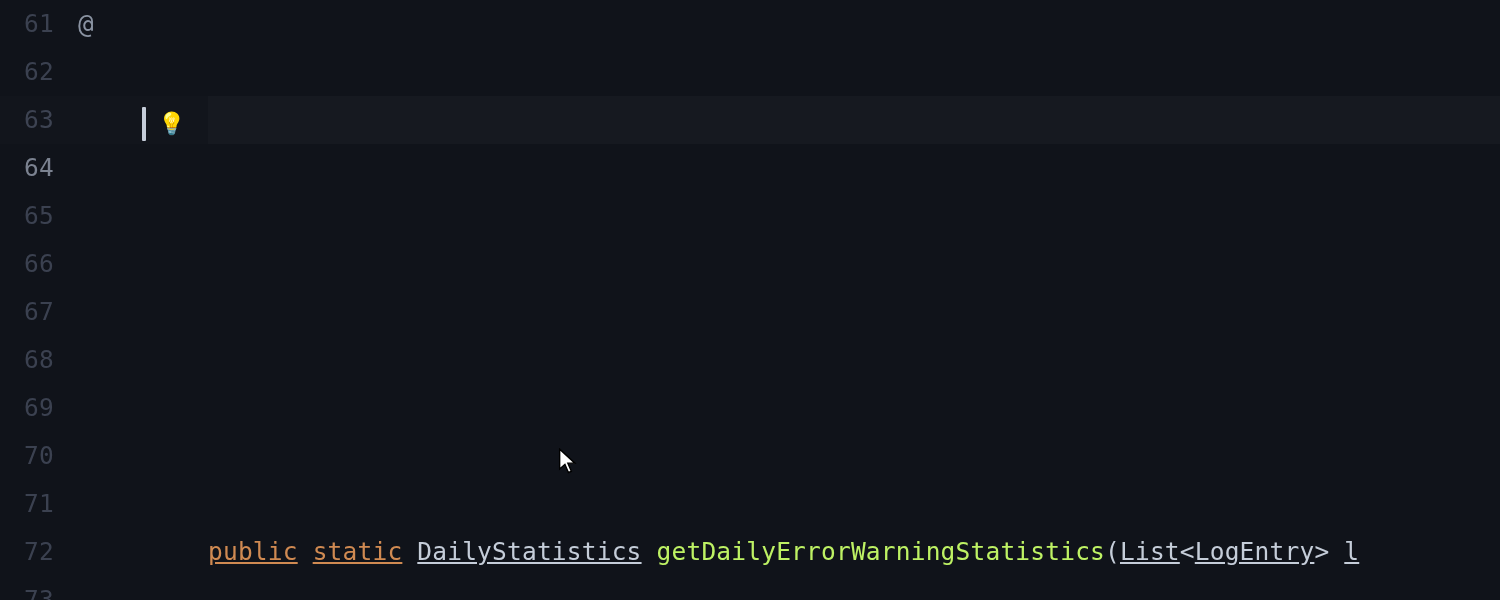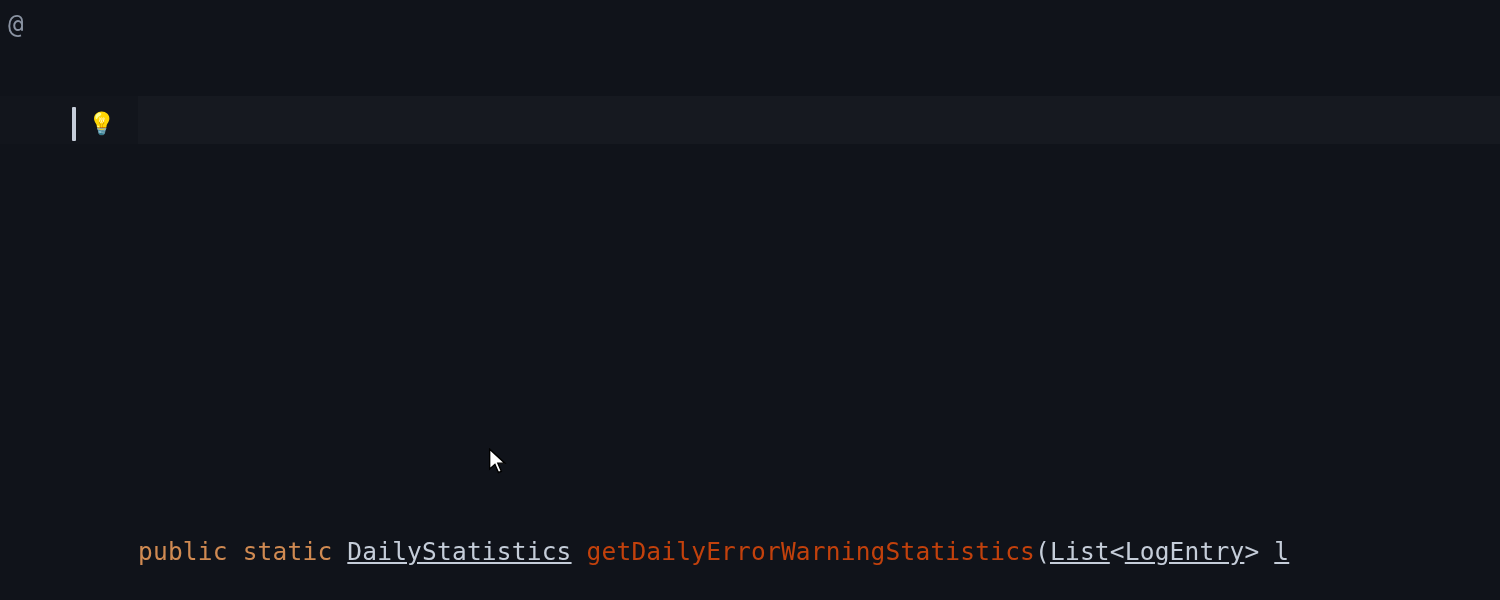--- a/index.html
+++ b/index.html
@@ -82,37 +82,52 @@
   }
   .hl-full {
     position: absolute;
     left: -208px;
     right: 0;
     top: 96px;
     height: 48px;
     background: rgba(255,255,255,0.012);
     pointer-events: none;
   }
-  .kw { color: #d08a52; }
+  .kw { color: #d08a52; text-decoration: underline; }
   .type { color: #c5cdd9; text-decoration: underline; }
-  .mname { color: #c2410c; }
+  .mname { color: #bef264; }
   .punct { color: #c5cdd9; }
   .paren { color: #c5cdd9; }
   .cursor-ptr {
     position: absolute;
     left: 350px;
     top: 352px;
     pointer-events: none;
   }
   .cursor-ptr svg { display:block; }
 </style>
 </head>
 <body>
 
 <div class="editor">
+  <div class="gutter">
+    <div class="ln">61</div>
+    <div class="ln">62</div>
+    <div class="ln">63</div>
+    <div class="ln active">64</div>
+    <div class="ln">65</div>
+    <div class="ln">66</div>
+    <div class="ln">67</div>
+    <div class="ln">68</div>
+    <div class="ln">69</div>
+    <div class="ln">70</div>
+    <div class="ln">71</div>
+    <div class="ln">72</div>
+    <div class="ln">73</div>
+  </div>
 
   <div class="decor">
     <span class="at">@</span>
     <div class="bulb-wrap">
       <div class="caret"></div>
       <span class="bulb">💡</span>
     </div>
   </div>
 
   <div class="code">

